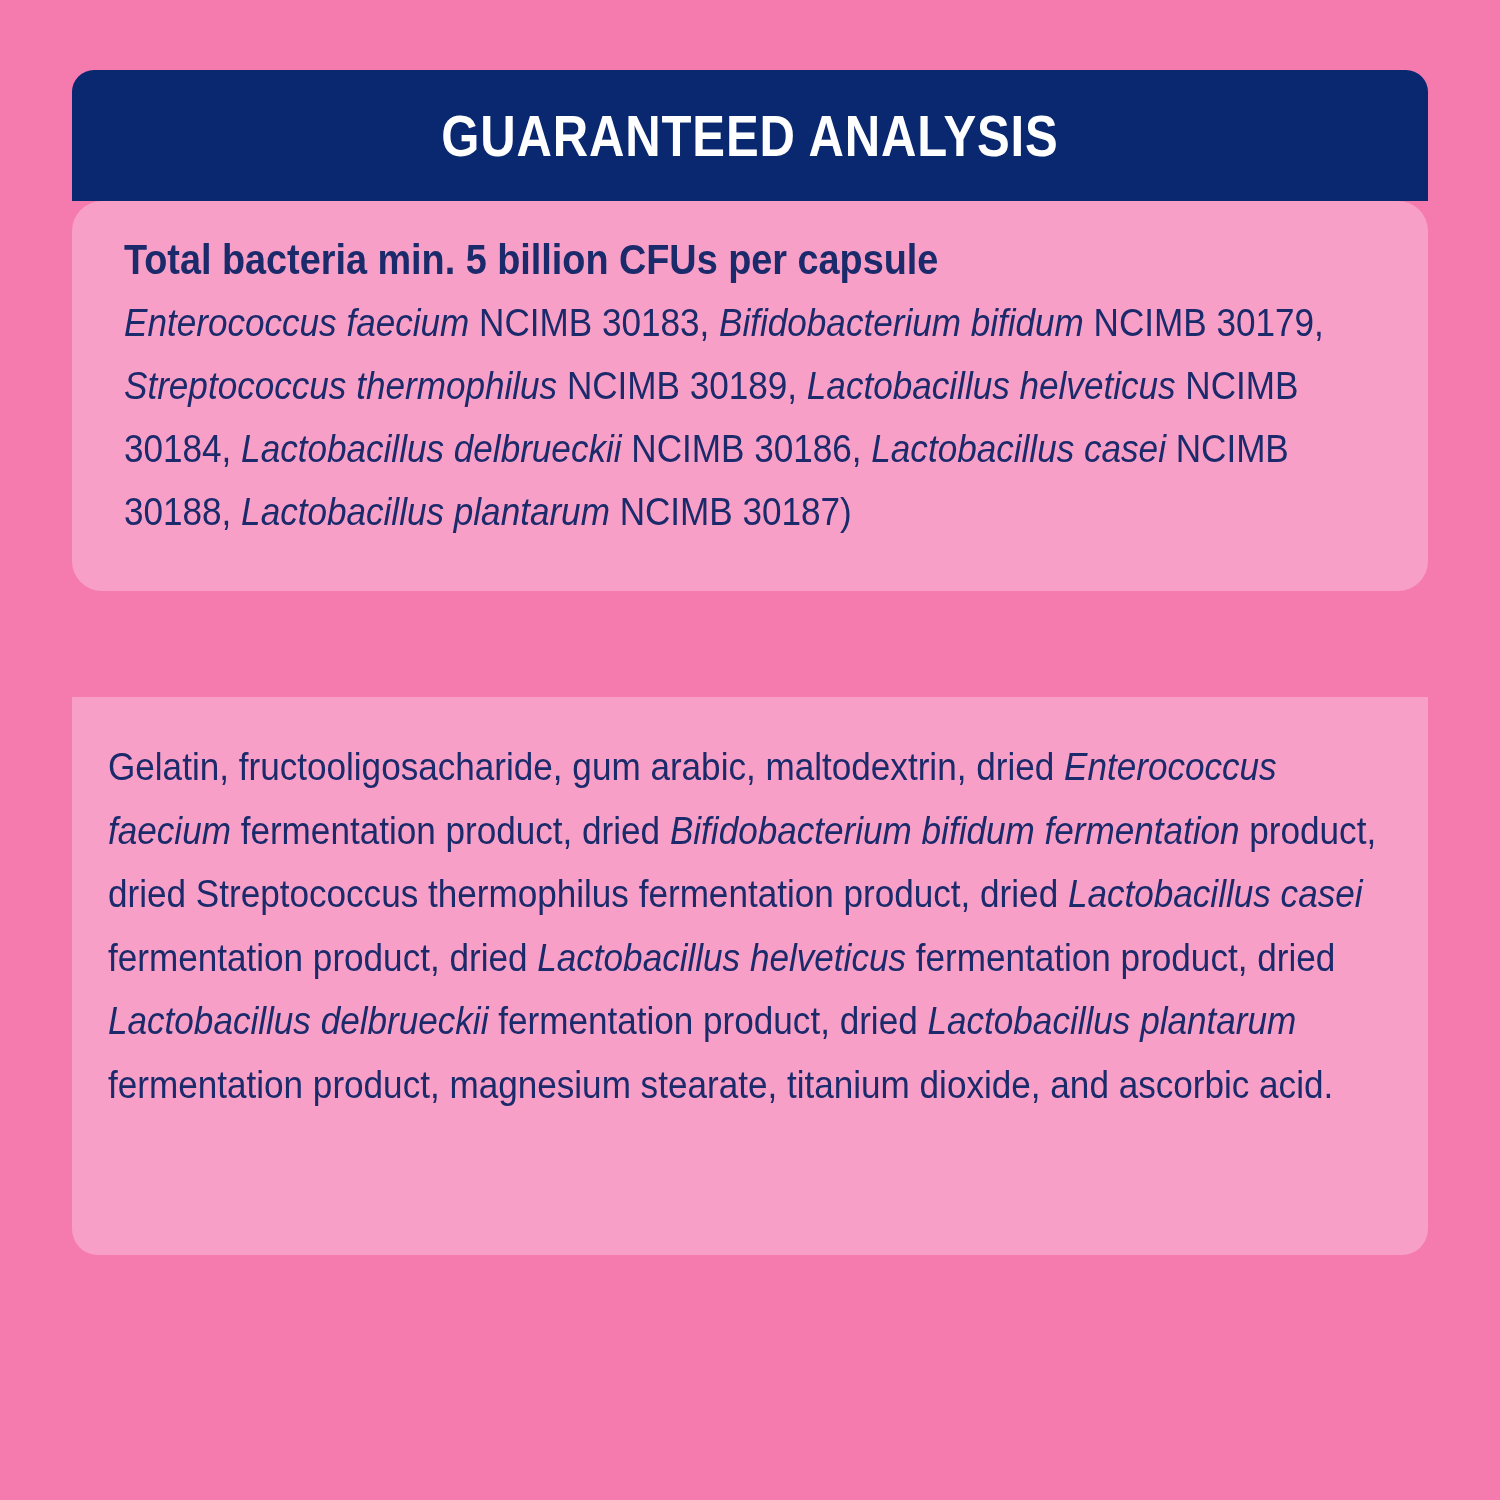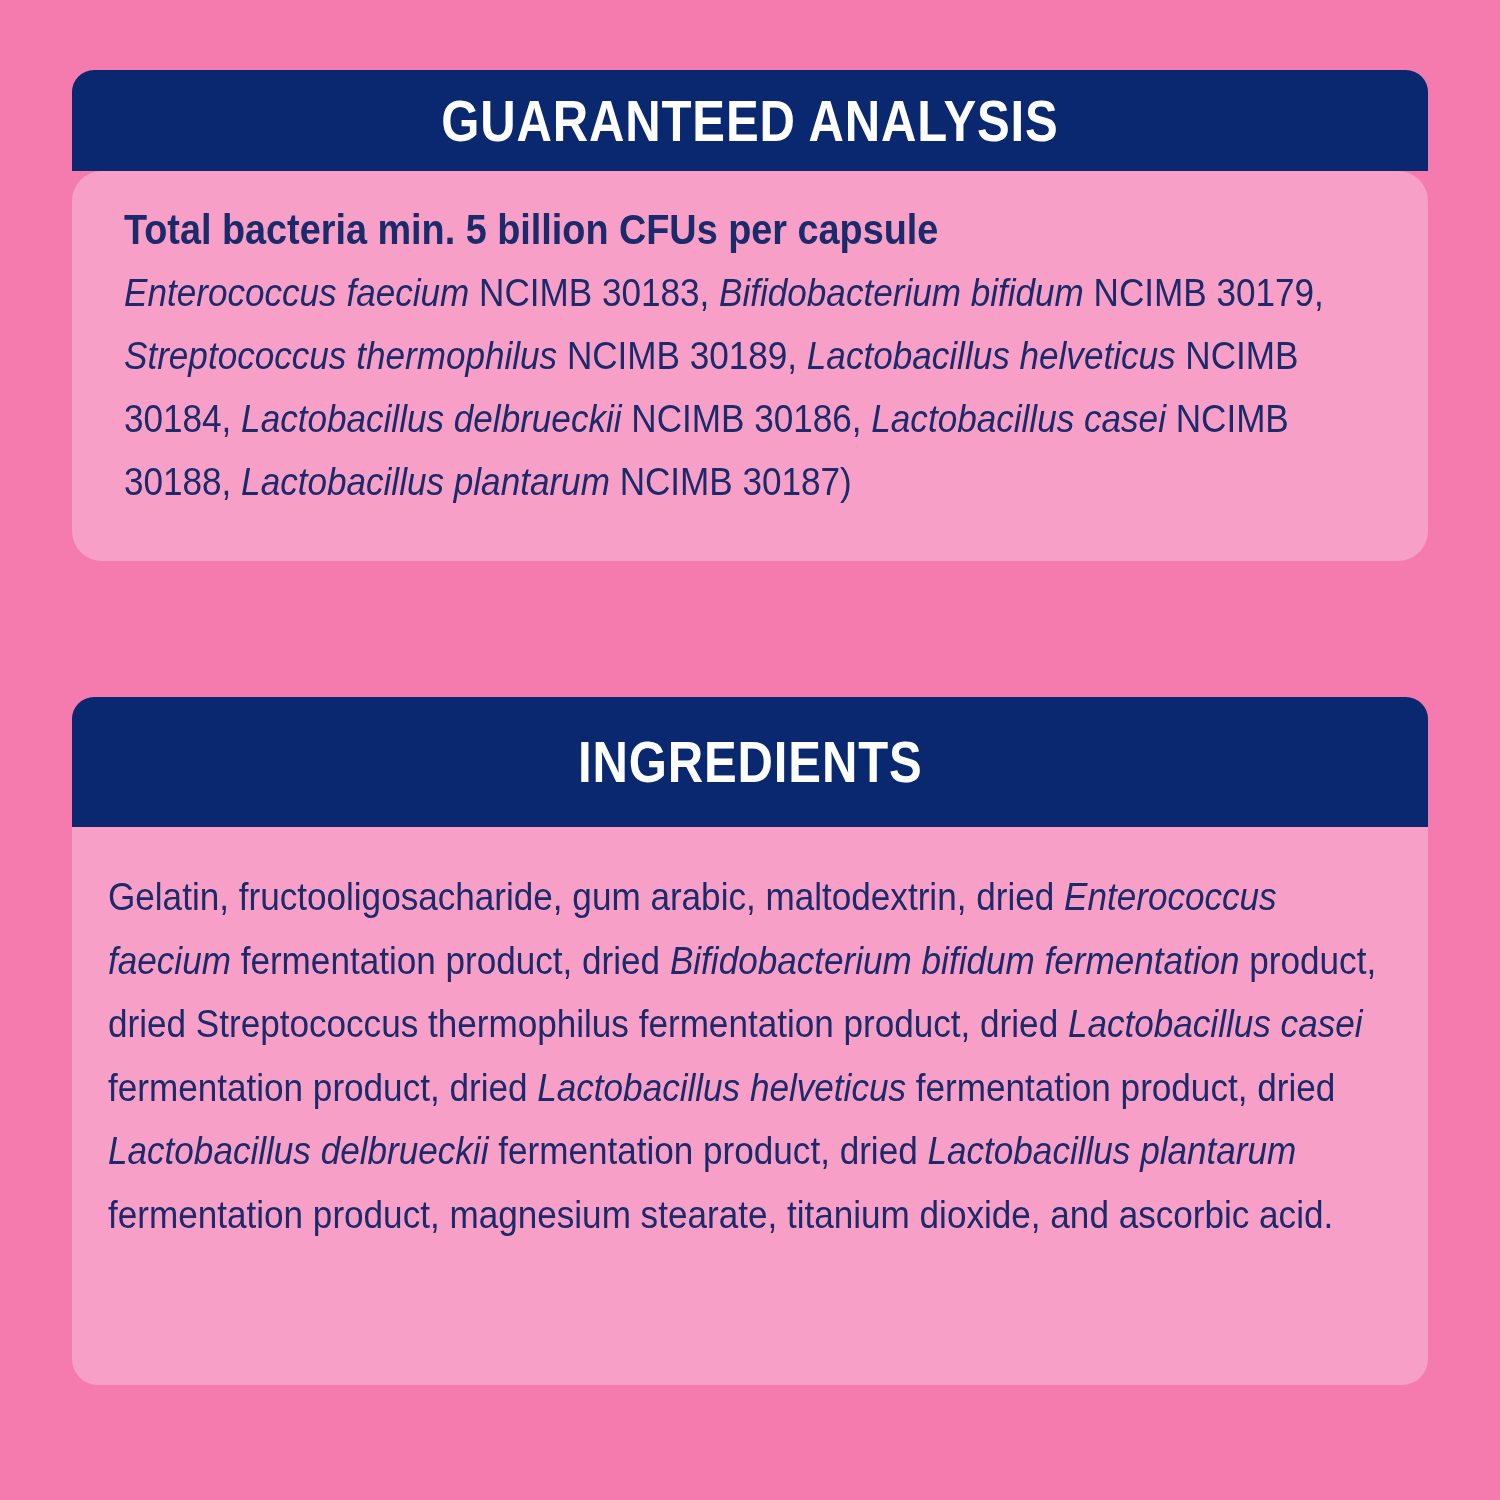--- a/index.html
+++ b/index.html
@@ -56,21 +56,21 @@
     transform: scaleX(0.9);
     transform-origin: left top;
     width: 111.1%;
   }
   .body-text i {
     font-style: italic;
   }
 
   
   #ga-card { top: 70px; }
-  #ga-card .card-header { height: 101px; }
+  #ga-card .card-header { height: 131px; }
   #ga-card .card-header-title { font-size: 57px; }
   #ga-card .card-body {
     padding: 34px 48px 40px 52px;
     min-height: 390px;
     border-radius: 30px;
   }
   .ga-lead {
     color: #1b2a6b;
     font-family: "Liberation Sans", sans-serif;
     font-weight: bold;
@@ -110,21 +110,18 @@
     <div class="card-header">
       <div class="card-header-title">GUARANTEED ANALYSIS</div>
     </div>
     <div class="card-body">
       <p class="ga-lead">Total bacteria min. 5 billion CFUs per capsule</p>
       <p class="body-text"><i>Enterococcus faecium</i><span> NCIMB 30183, </span><i>Bifidobacterium bifidum</i><span> NCIMB 30179, </span><i>Streptococcus thermophilus</i><span> NCIMB 30189, </span><i>Lactobacillus helveticus</i><span> NCIMB 30184, </span><i>Lactobacillus delbrueckii</i><span> NCIMB 30186, </span><i>Lactobacillus casei</i><span> NCIMB 30188, </span><i>Lactobacillus plantarum</i><span> NCIMB 30187)</span></p>
     </div>
   </section>
 
   <section class="card" id="ing-card">
-    <div class="card-header">
-      <div class="card-header-title">INGREDIENTS</div>
-    </div>
     <div class="card-body">
       <p class="body-text"><span>Gelatin, fructooligosacharide, gum arabic, maltodextrin, dried </span><i>Enterococcus faecium</i><span> fermentation product, dried </span><i>Bifidobacterium bifidum fermentation</i><span> product, dried Streptococcus thermophilus fermentation product, dried </span><i>Lactobacillus casei</i><span> fermentation product, dried </span><i>Lactobacillus helveticus</i><span> fermentation product, dried </span><i>Lactobacillus delbrueckii</i><span> fermentation product, dried </span><i>Lactobacillus plantarum</i><span> fermentation product, magnesium stearate, titanium dioxide, and ascorbic acid.</span></p>
     </div>
   </section>
 
 </div>
 
 </body></html>

